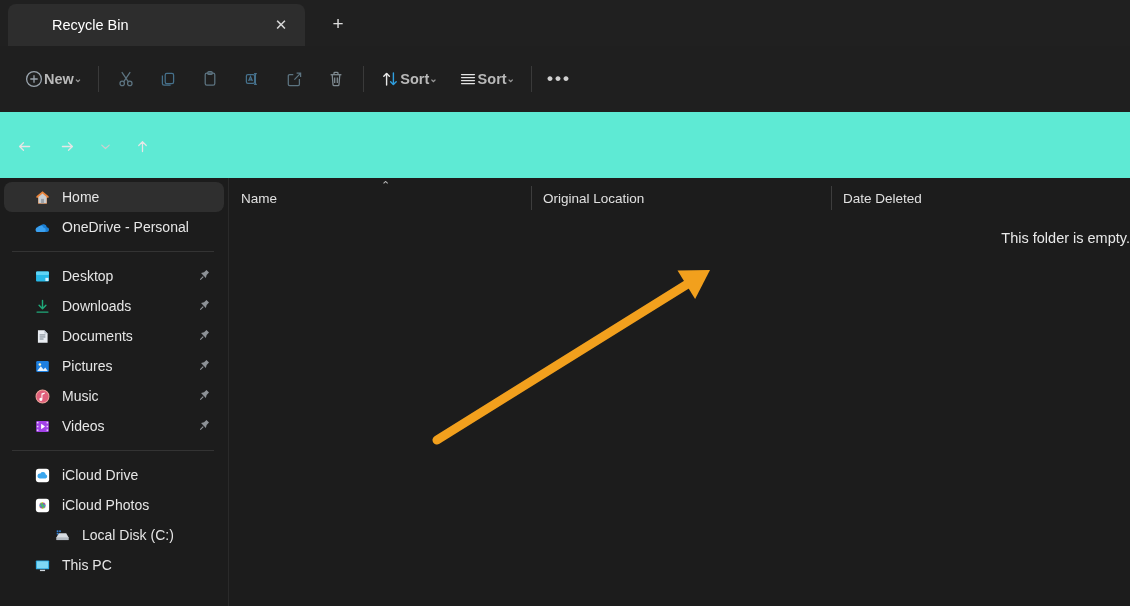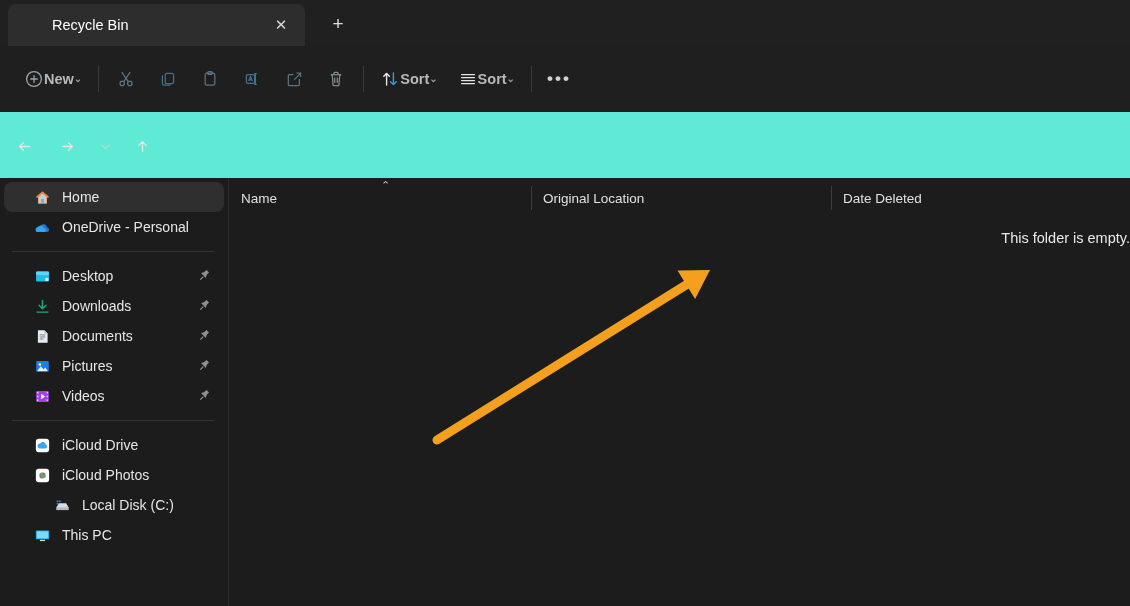--- a/index.html
+++ b/index.html
@@ -422,20 +422,35 @@
         </svg>
       </span>
       <span class="ntxt">Pictures</span>
       <span class="pin">
         <svg viewBox="0 0 20 20" fill="#b9bfc6">
             <path d="M12.6 2.6 9.4 5.8l-4 1 6.4 6.4 1-4 3.2-3.2Zm-7 12.8 3.3-3.3-1.1-1.1-3.3 3.3a.8.8 0 1 0 1.1 1.1Z"></path>
           </svg>
       </span>
     </div>
 
+    <div class="navitem">
+      <span class="nico">
+        <svg viewBox="0 0 20 20">
+          <circle cx="10" cy="10" r="7.6" fill="#e0607c"></circle>
+          <circle cx="10" cy="10" r="7.6" fill="none" stroke="#f0a49a" stroke-width="1.2"></circle>
+          <path d="M12.6 5.2 8.8 6.4v5.3a1.8 1.8 0 1 0 1.1 1.6V7.8l2.7-.9Z" fill="#fff"></path>
+        </svg>
+      </span>
+      <span class="ntxt">Music</span>
+      <span class="pin">
+        <svg viewBox="0 0 20 20" fill="#b9bfc6">
+            <path d="M12.6 2.6 9.4 5.8l-4 1 6.4 6.4 1-4 3.2-3.2Zm-7 12.8 3.3-3.3-1.1-1.1-3.3 3.3a.8.8 0 1 0 1.1 1.1Z"></path>
+          </svg>
+      </span>
+    </div>
 
     <div class="navitem">
       <span class="nico">
         <svg viewBox="0 0 20 20">
           <rect x="2.6" y="3.6" width="14.8" height="12.8" rx="1.2" fill="#a241e8"></rect>
           <g fill="#e8d3fb">
             <rect x="3.4" y="4.6" width="1.8" height="1.8"></rect>
               <rect x="3.4" y="9.1" width="1.8" height="1.8"></rect>
             <rect x="3.4" y="13.4" width="1.8" height="1.8"></rect>
               <rect x="14.8" y="4.6" width="1.8" height="1.8"></rect>

